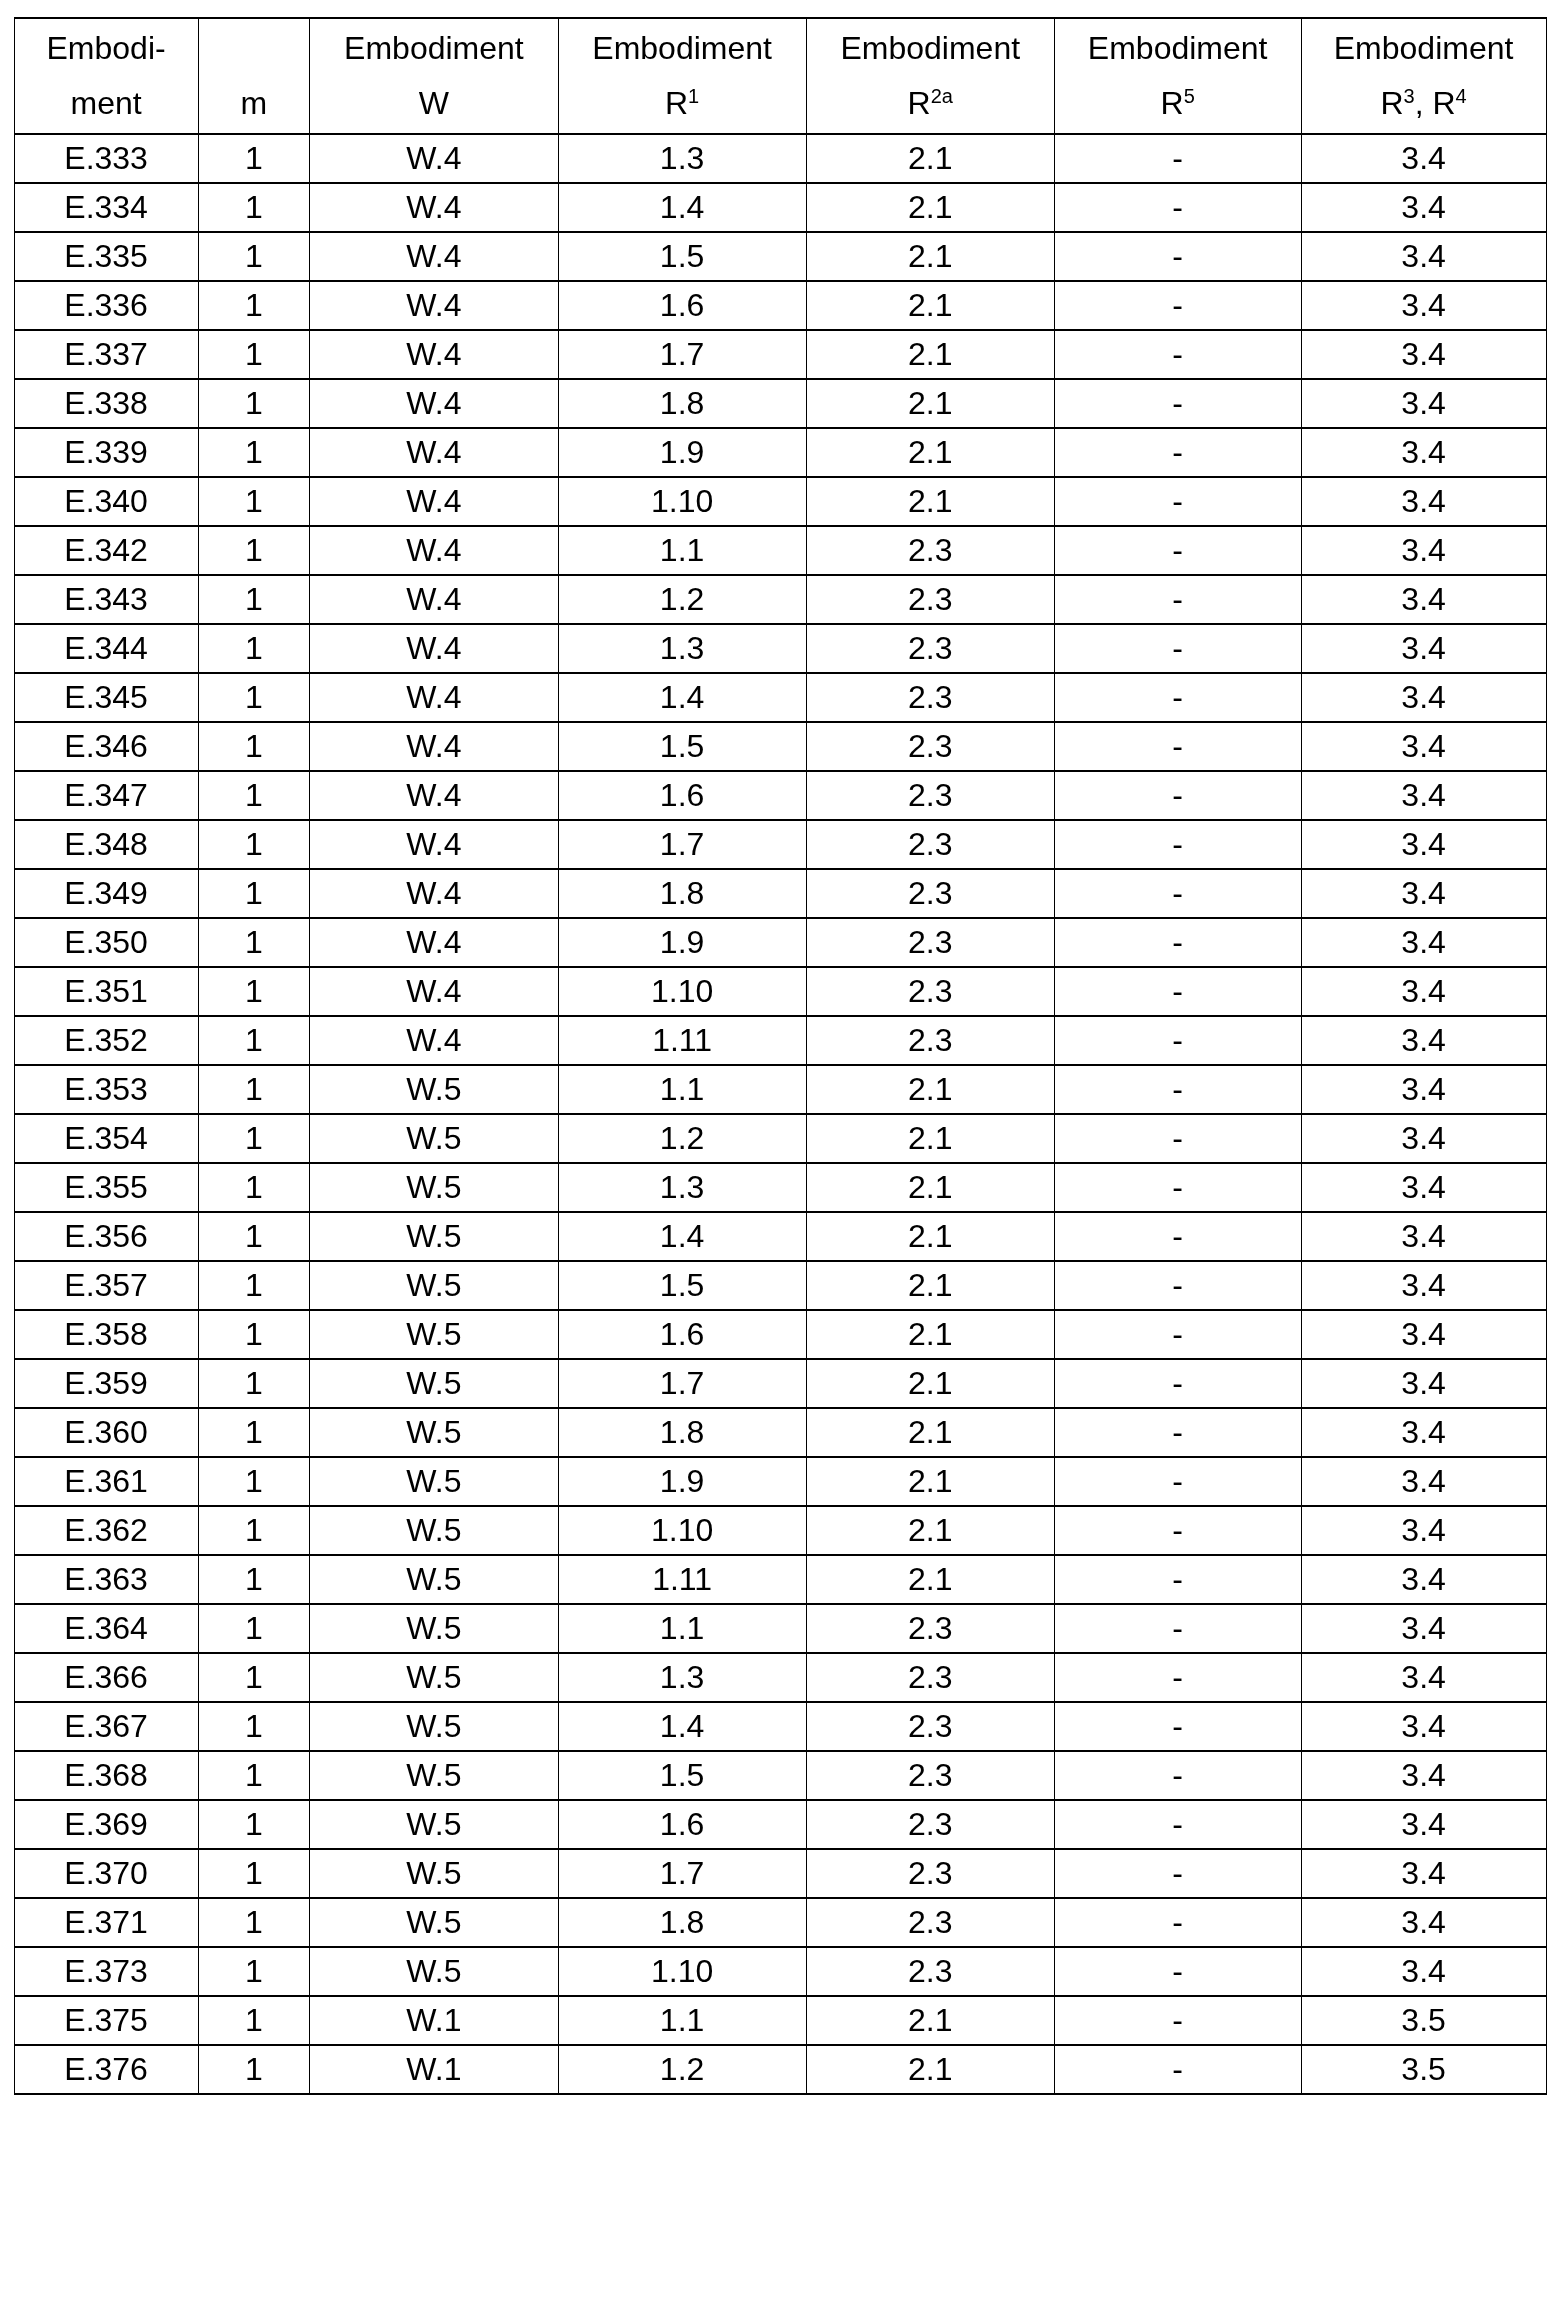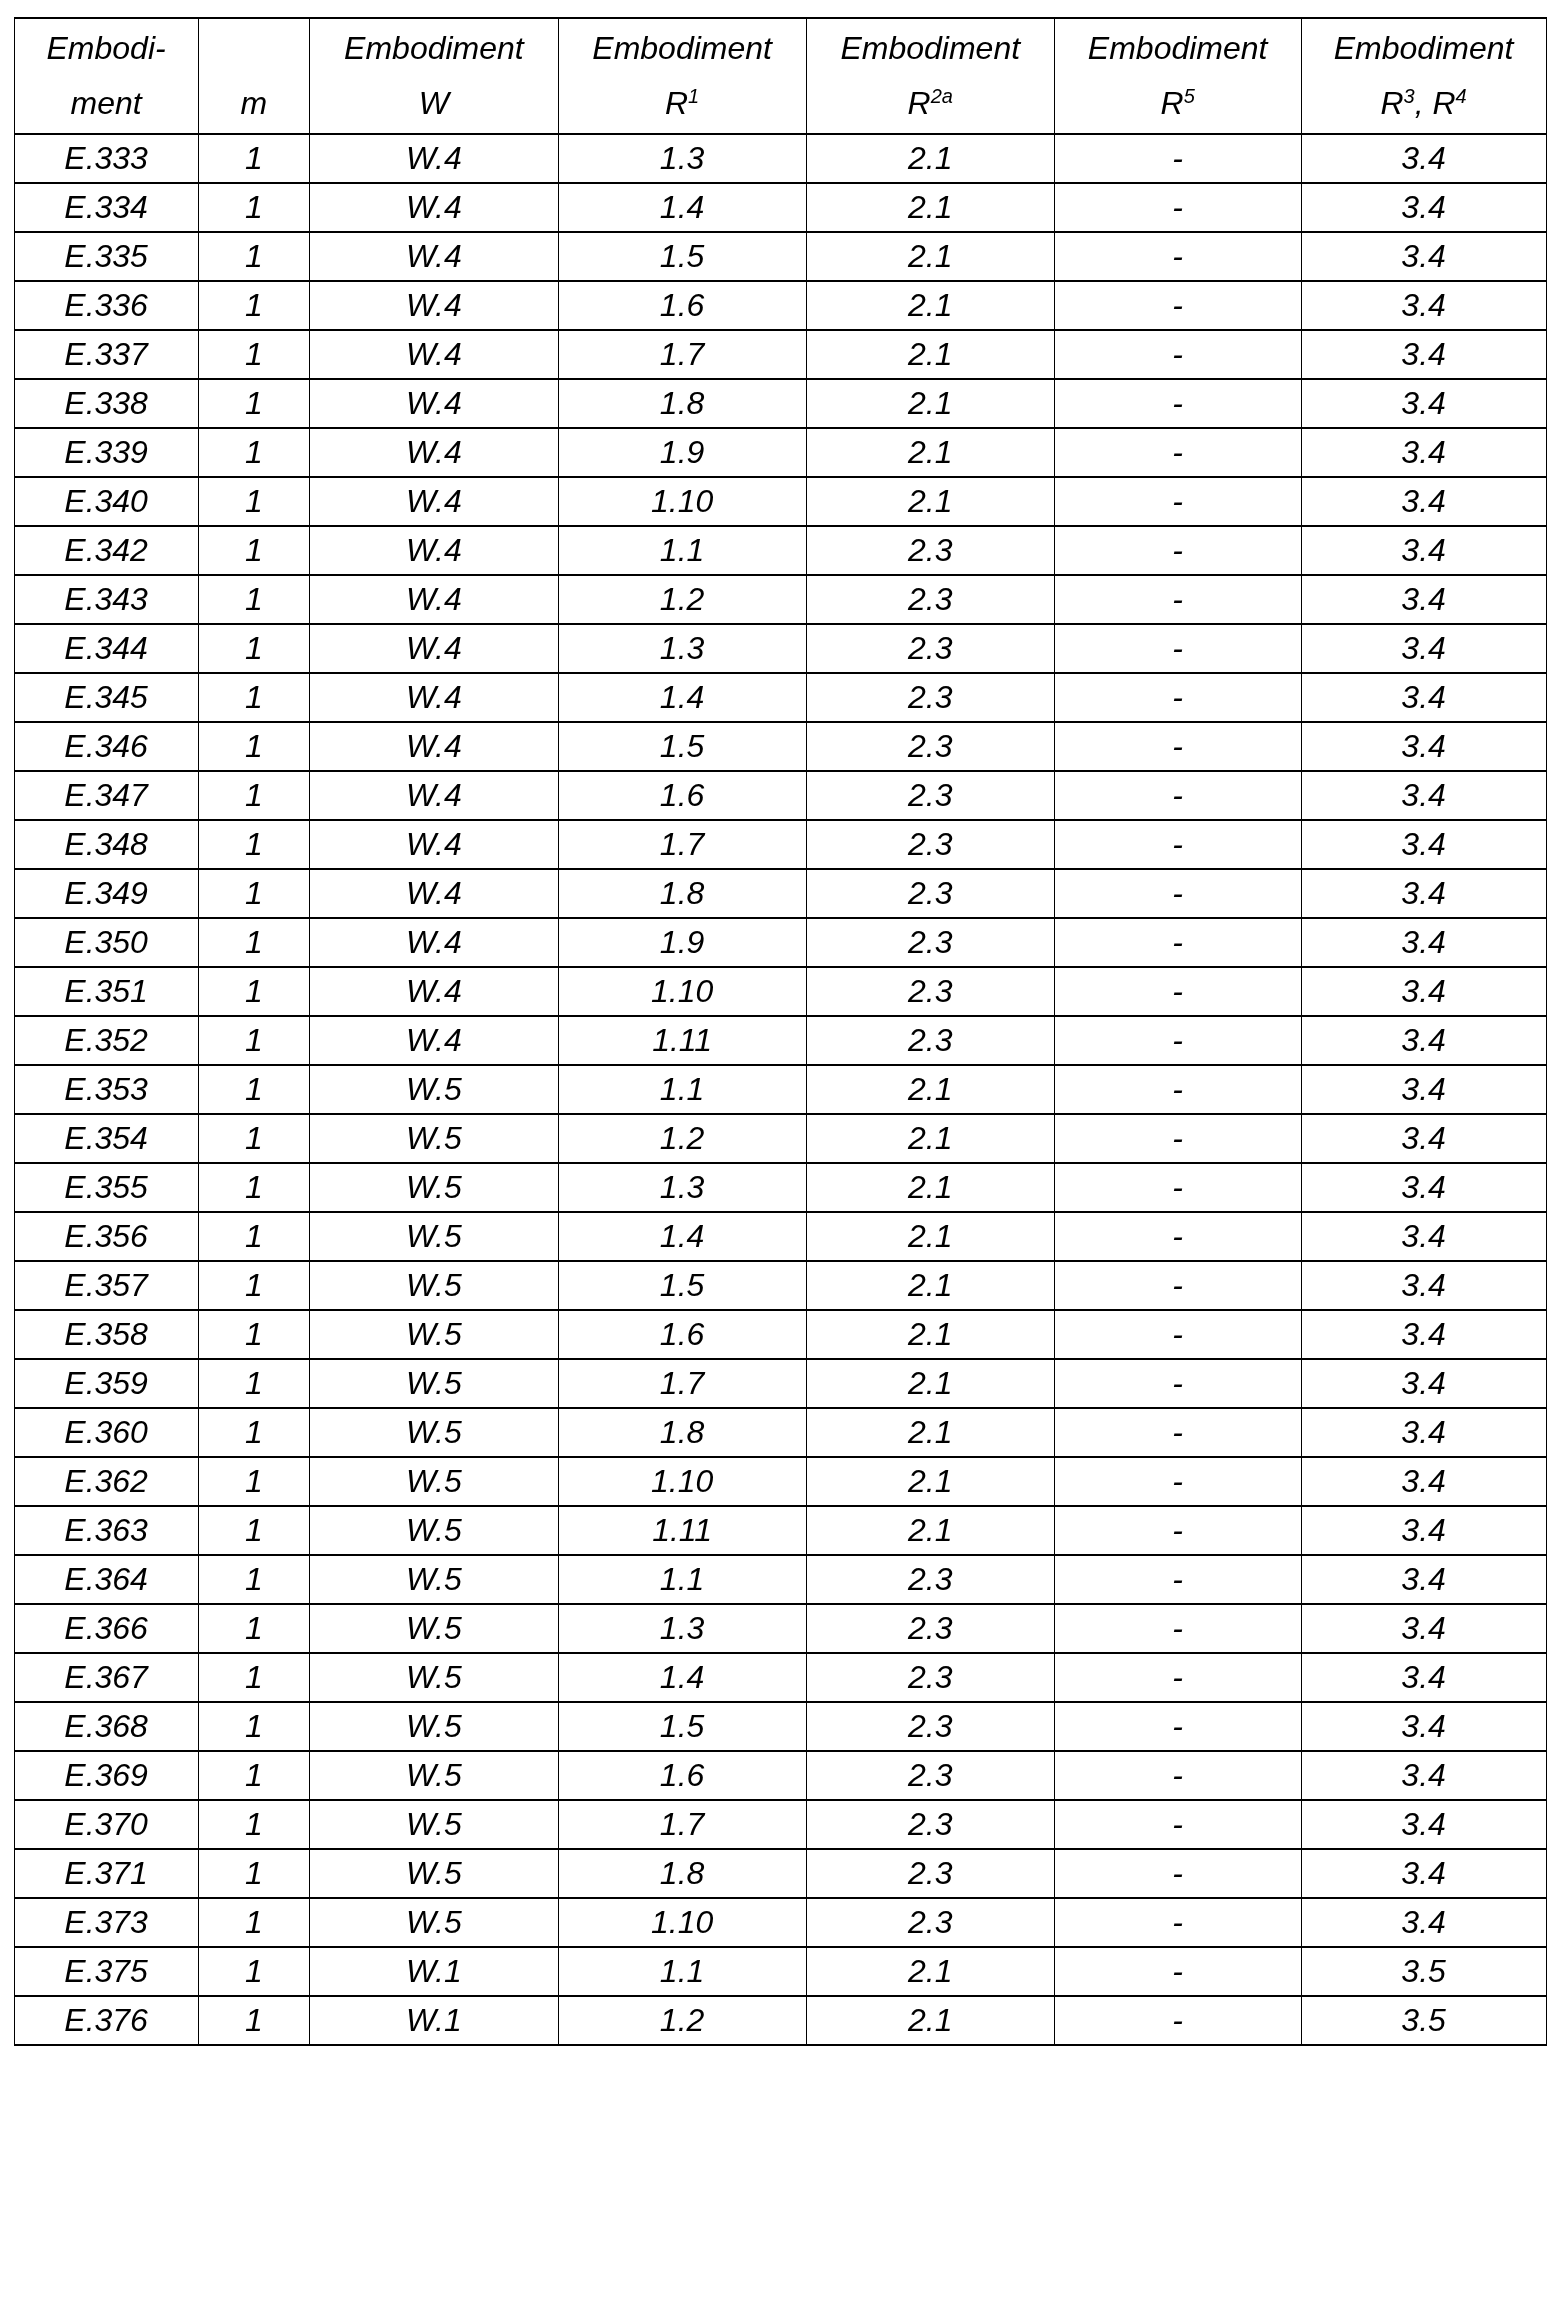--- a/index.html
+++ b/index.html
@@ -6,21 +6,20 @@
   body { width: 1561px; height: 2319px; position: relative; overflow: hidden; }
   .doc-table {
     position: absolute;
     left: 13.7px;
     top: 16.7px;
     width: 1533px;
     border-collapse: collapse;
     table-layout: fixed;
     font-family: "Liberation Sans", sans-serif;
     color: #000;
-    font-style: italic;
   }
   .doc-table th, .doc-table td {
     border-left: 1.1px solid #000;
     border-right: 1.1px solid #000;
     text-align: center;
     padding: 0;
     font-weight: normal;
   }
   .doc-table thead th {
     font-size: 32px;
@@ -330,20 +329,29 @@
       <tr>
         <td>E.360</td>
         <td>1</td>
         <td>W.5</td>
         <td>1.8</td>
         <td>2.1</td>
         <td>-</td>
         <td>3.4</td>
       </tr>
       <tr>
+        <td>E.361</td>
+        <td>1</td>
+        <td>W.5</td>
+        <td>1.9</td>
+        <td>2.1</td>
+        <td>-</td>
+        <td>3.4</td>
+      </tr>
+      <tr>
         <td>E.362</td>
         <td>1</td>
         <td>W.5</td>
         <td>1.10</td>
         <td>2.1</td>
         <td>-</td>
         <td>3.4</td>
       </tr>
       <tr>
         <td>E.363</td>

